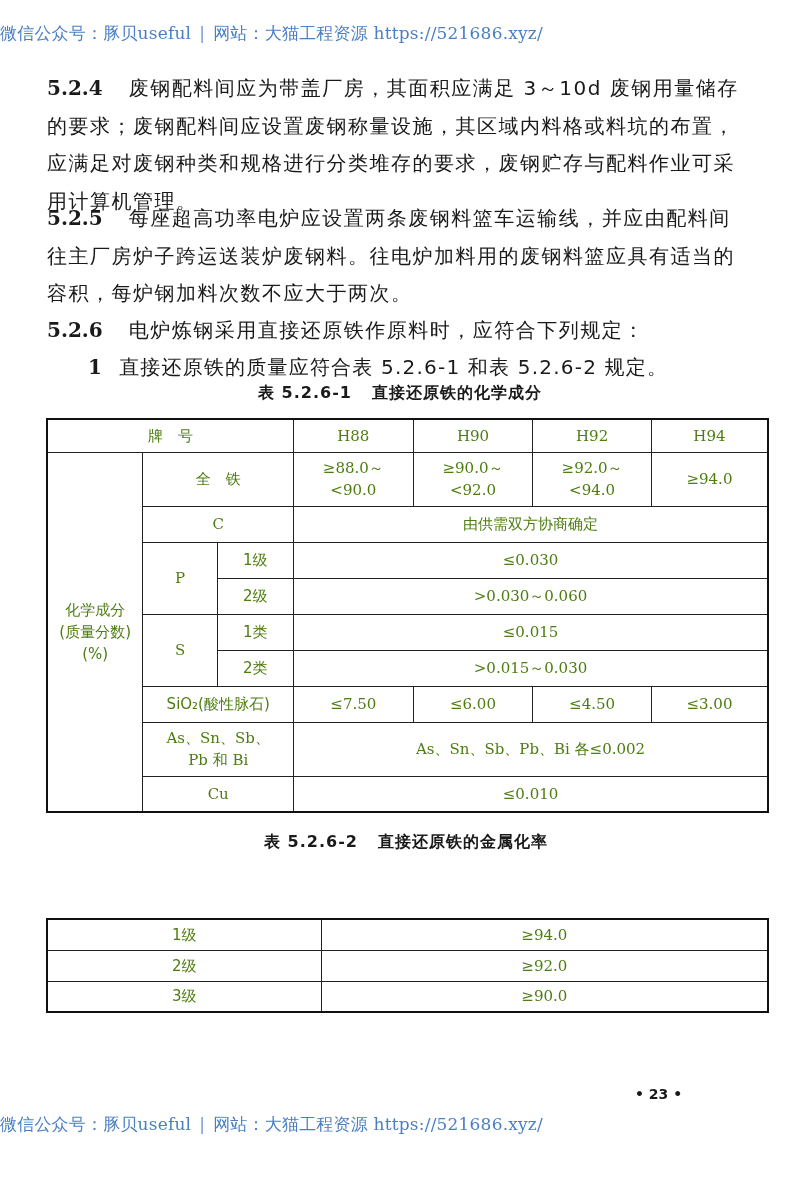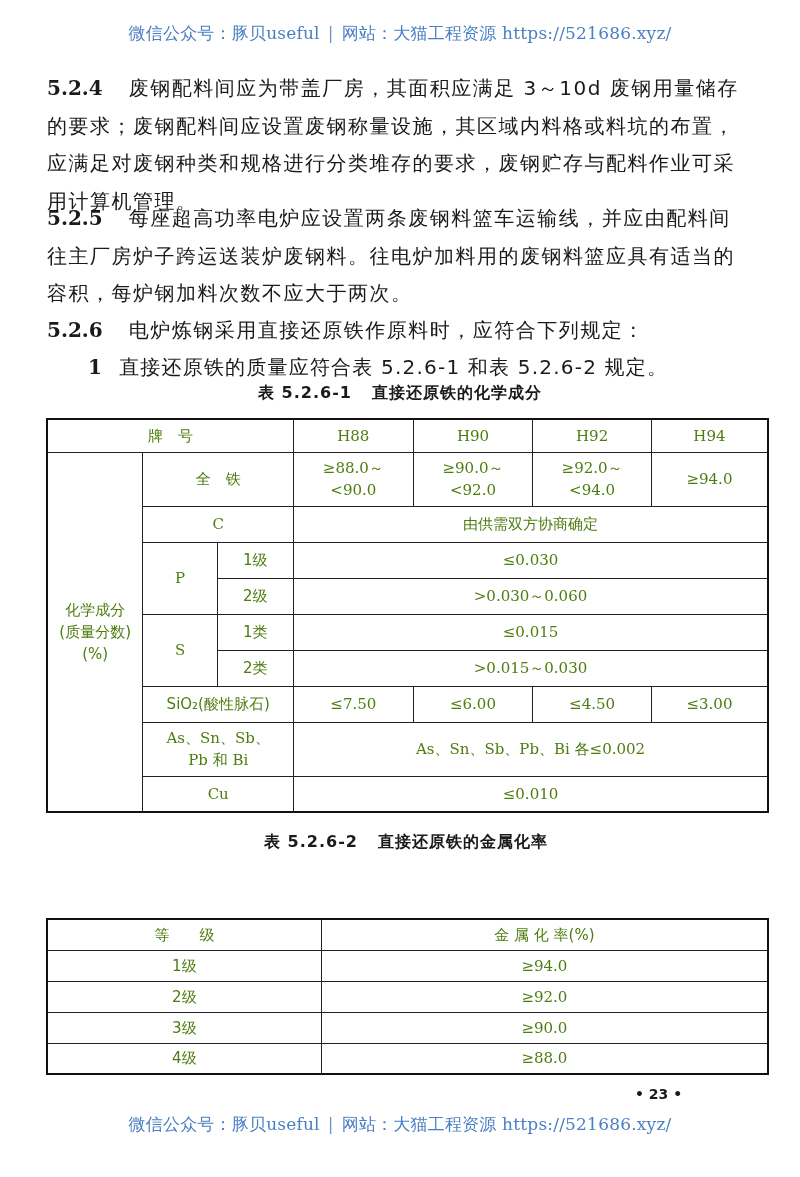--- a/index.html
+++ b/index.html
@@ -1,18 +1,18 @@
 <!DOCTYPE html>
 <html><head>
 <meta charset="utf-8">
 <style>
   html, body { margin:0; padding:0; background:#ffffff; }
   body { width:800px; height:1177px; position:relative; overflow:hidden;
          font-family:"DejaVu Serif", "Liberation Serif", serif; color:#1a1a1a; }
-  .watermark { position:absolute; left:0; width:800px; text-align:center;
+  .watermark { position:absolute; left:0; width:800px; text-align:left;
                color:#4a7fc4; font-size:17px; letter-spacing:0.2px;
                font-family:"DejaVu Serif", serif; }
   .wm-top { top:22px; }
   .wm-bottom { top:1113px; }
   .wm-sep { margin:0 8px; color:#6b94cc; }
 
   .para { position:absolute; left:47px; width:700px; font-size:20px; line-height:37.5px;
           font-family:"DejaVu Sans", sans-serif; letter-spacing:1.5px; }
   .clause-num { font-weight:bold; font-family:"DejaVu Serif", serif; margin-right:26px; letter-spacing:0; }
   .p524 { top:70px; }
@@ -156,40 +156,32 @@
 <div class="table-title tt2">
   <span class="tbl-label">表 5.2.6-2</span><span>直接还原铁的金属化率</span>
 </div>
 
 <table class="t2">
   <colgroup>
       <col style="width:275px">
       <col style="width:448px">
     </colgroup>
   <tbody>
-      <tr style="height:31px">
-    <td>等　　级</td>
-    <td>金 属 化 率(%)</td>
-  </tr>
   <tr style="height:31px">
     <td>1级</td>
     <td class="serif">≥94.0</td>
   </tr>
   <tr style="height:31px">
     <td>2级</td>
     <td class="serif">≥92.0</td>
   </tr>
   <tr style="height:31px">
     <td>3级</td>
     <td class="serif">≥90.0</td>
   </tr>
-  <tr style="height:31px">
-    <td>4级</td>
-    <td class="serif">≥88.0</td>
-  </tr>
 </tbody>
   </table>
 
 <div class="page-num">• 23 •</div>
 
 <div class="watermark wm-bottom">
   <span>微信公众号：豚贝useful</span><span class="wm-sep">|</span><span>网站：大猫工程资源 https://521686.xyz/</span>
 </div>
 
 </body></html>

